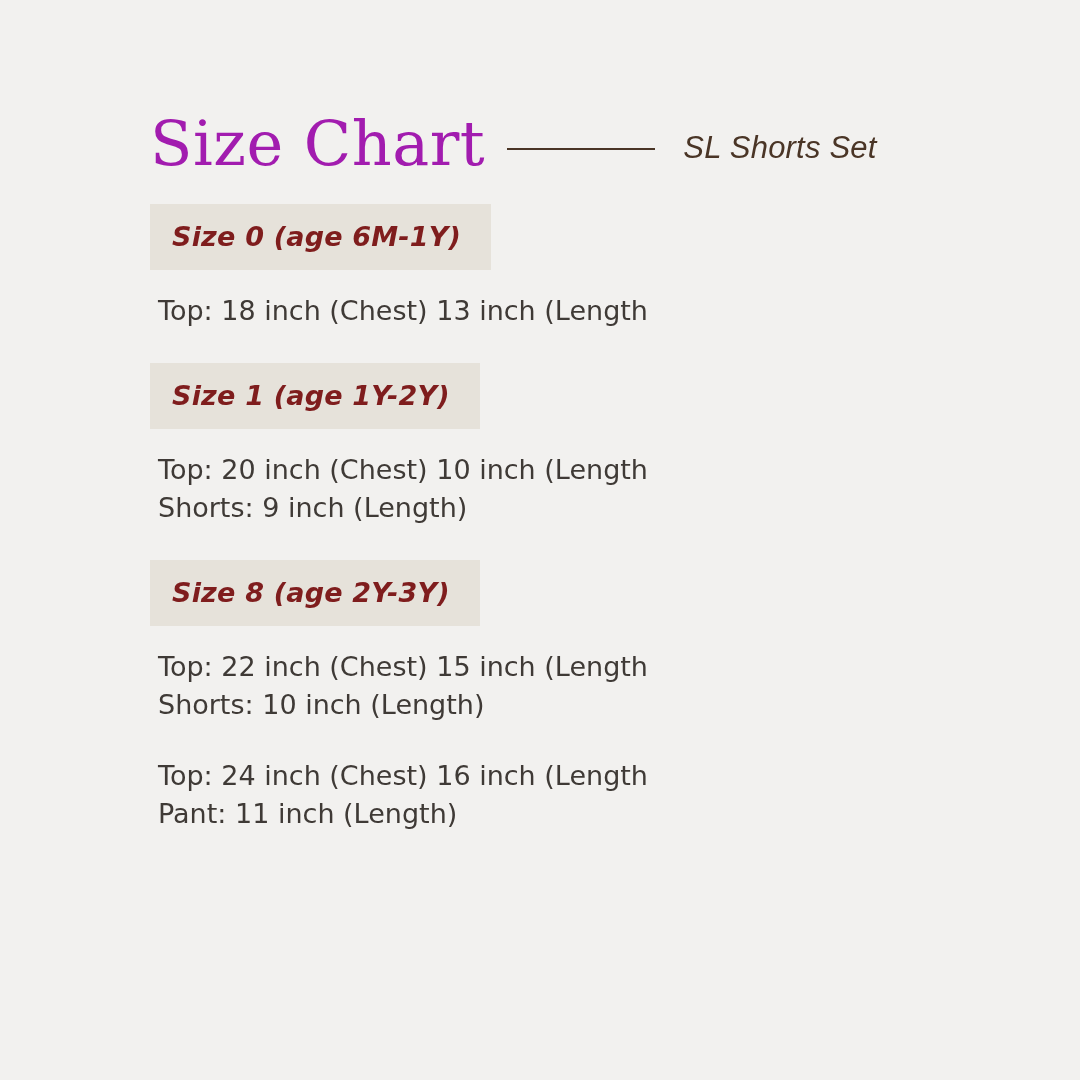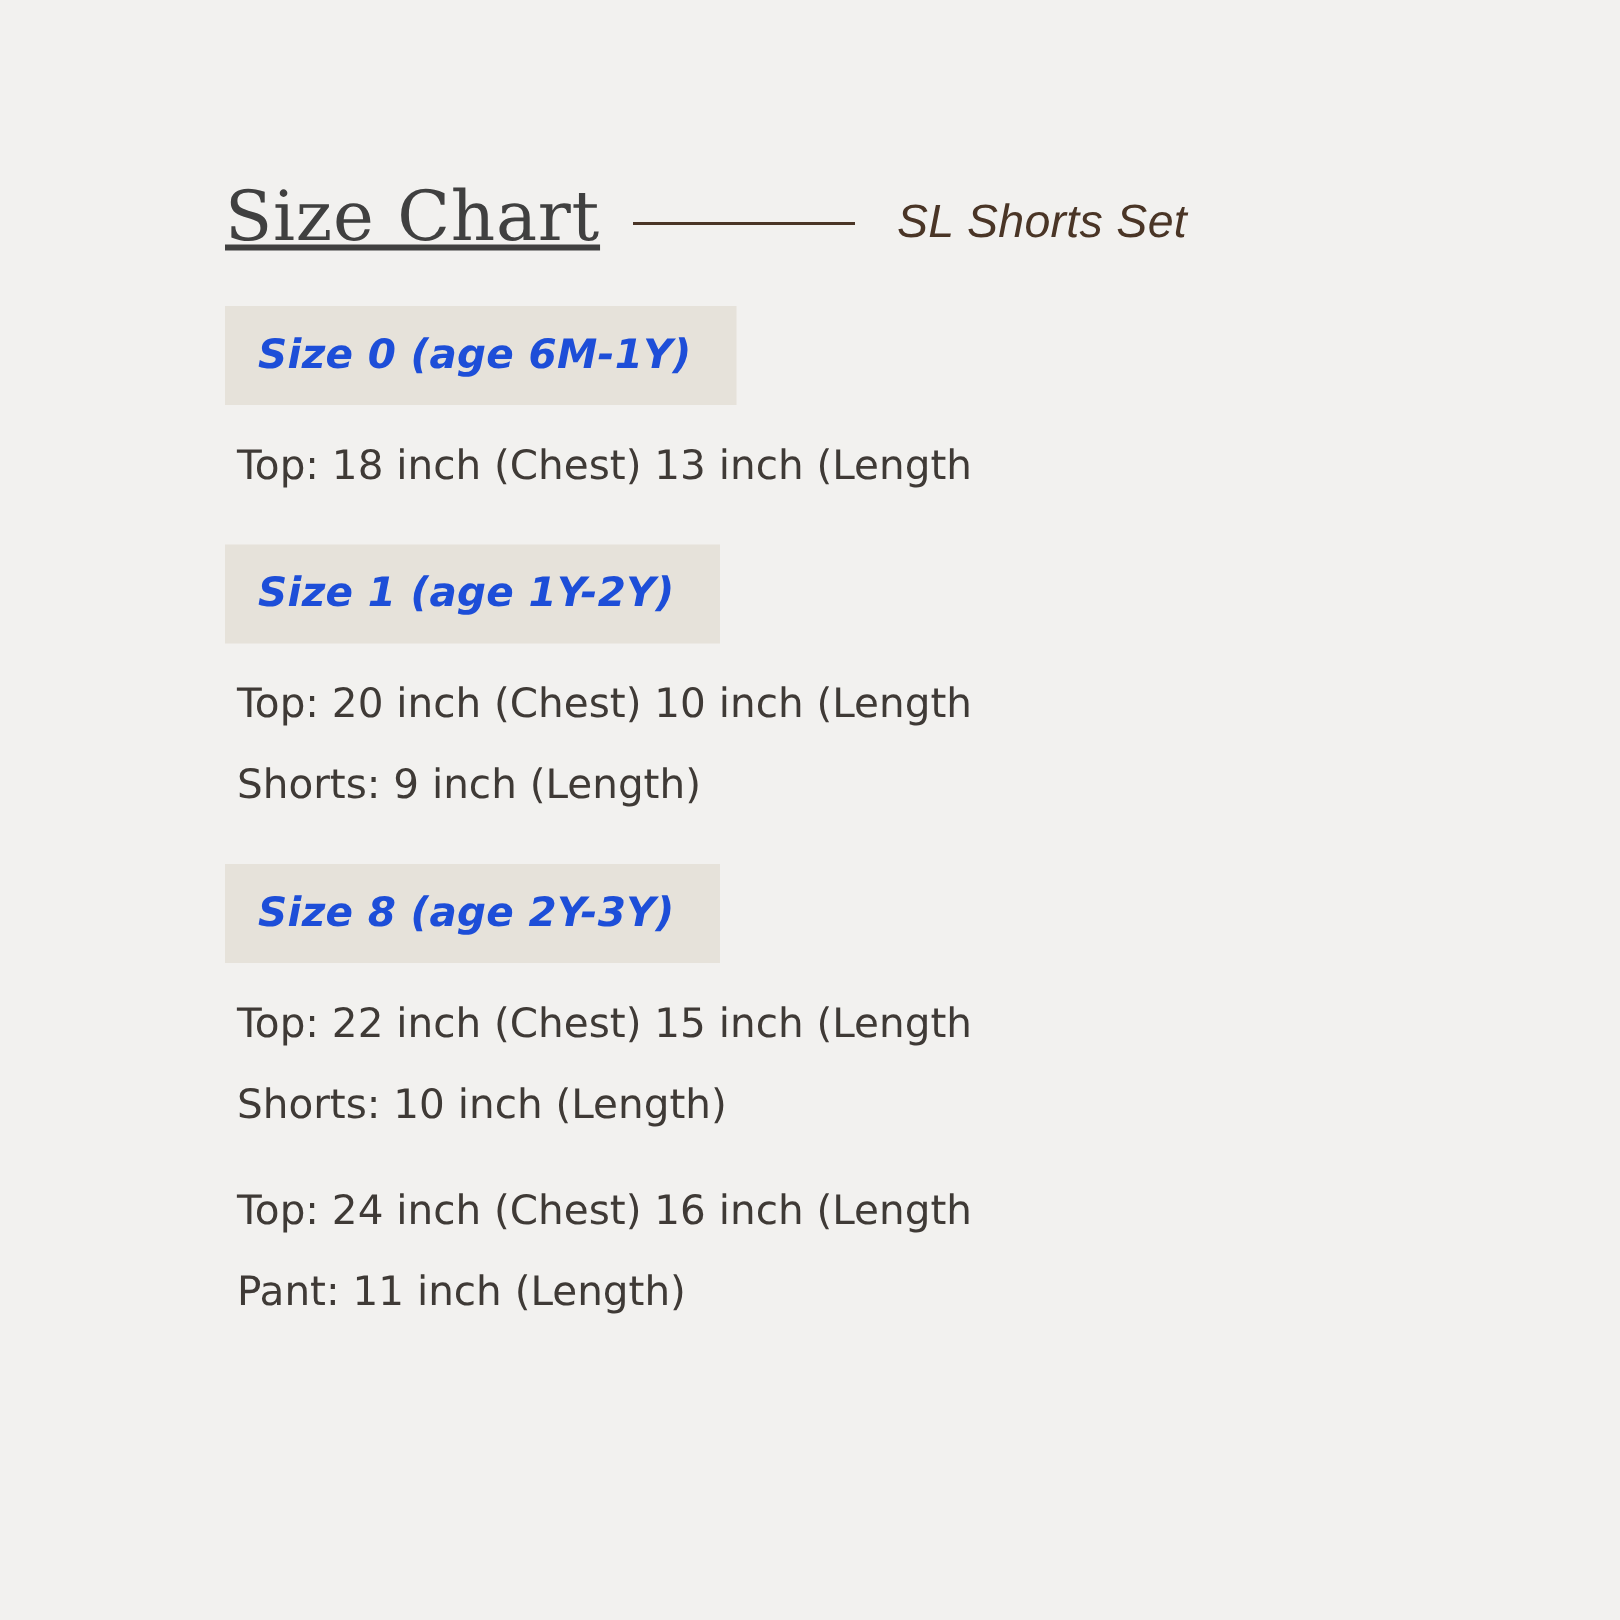--- a/index.html
+++ b/index.html
@@ -23,27 +23,26 @@
     position: absolute;
     left: 150px;
     top: 104px;
     width: 820px;
     height: 80px;
     display: flex;
     align-items: center;
   }
   .title {
     font-family: "DejaVu Serif", serif;
-    font-size: 46px;
+    font-size: 62px;
     line-height: 1;
-    color: #404040;
+    color: #a21caf;
     letter-spacing: 0.5px;
     white-space: nowrap;
     font-weight: 400;
-    text-decoration: underline;
   }
   .rule {
     flex: 0 0 auto;
     width: 148px;
     height: 2px;
     background: #4a3526;
     margin-left: 22px;
     margin-right: 28px;
     margin-top: 10px;
   }
@@ -61,40 +60,39 @@
     left: 150px;
     top: 204px;
     width: 860px;
   }
   .size-block {
     margin-bottom: 32px;
   }
   .size-label {
     display: inline-block;
     background: #e6e2da;
-    color: #1d4ed8;
+    color: #7f1d1d;
     font-weight: bold;
     font-style: italic;
     font-size: 27px;
     padding: 19px 30px 19px 22px;
     box-sizing: border-box;
     line-height: 1.05;
     letter-spacing: 0.2px;
     white-space: nowrap;
   }
   .size-lines {
     margin-top: 22px;
     padding-left: 8px;
   }
   .size-lines div {
     font-size: 27px;
     color: #3f3a36;
     line-height: 1.42;
     white-space: nowrap;
-    margin-top: 16px;
   }
 </style>
 </head>
 <body>
 
 <div class="page">
 
   <div class="header">
     <div class="title">Size Chart</div>
     <div class="rule"></div>

